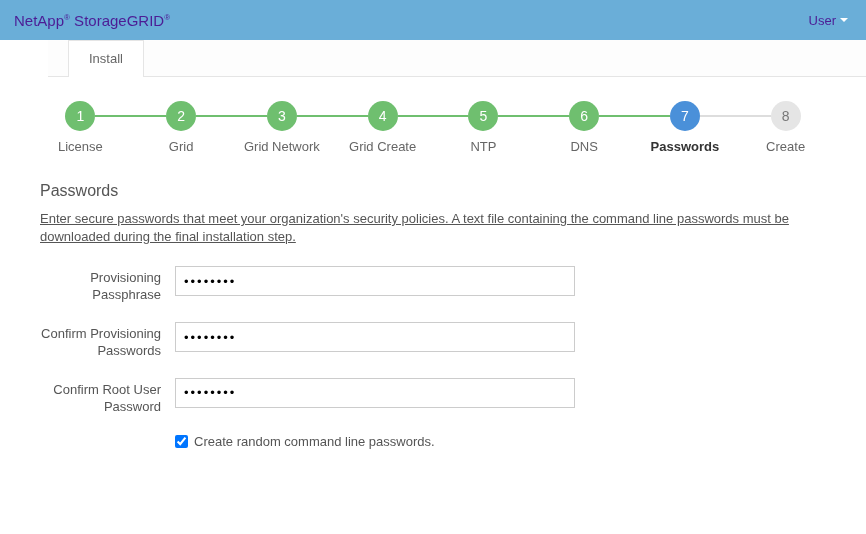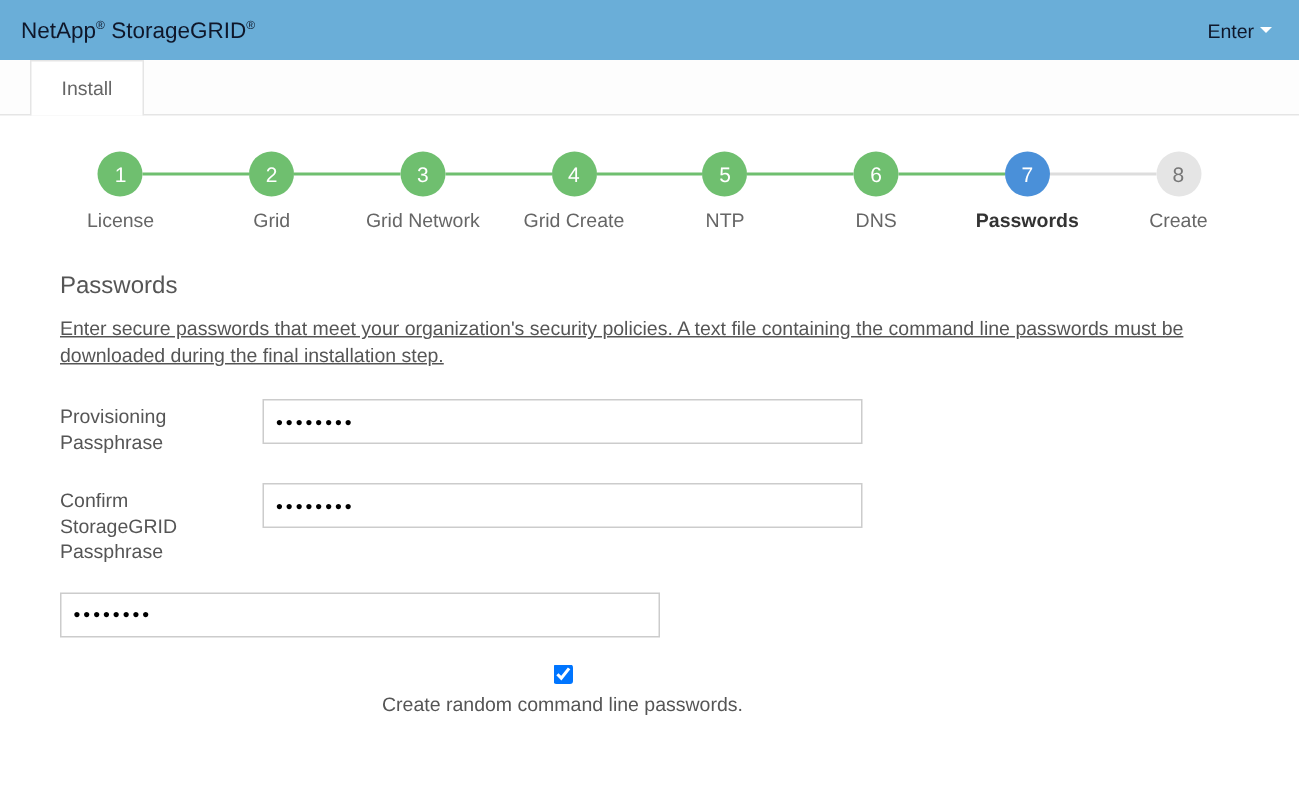--- a/index.html
+++ b/index.html
@@ -5,41 +5,42 @@
   * { box-sizing: border-box; margin: 0; padding: 0; }
   body {
     font-family: "Helvetica Neue", Helvetica, Arial, sans-serif;
     font-size: 13px;
     color: #555;
     background: #fff;
     width: 866px;
   }
   .topbar {
     background: #6aaed8;
-    color: #0f172a;
+    color: #4c1d95;
     height: 40px;
     display: flex;
     align-items: center;
     justify-content: space-between;
     padding: 0 18px 0 14px;
   }
   .brand { font-size: 15px; font-weight: 400; }
   .brand sup { font-size: 8px; }
   .help { font-size: 13px; cursor: pointer; display: flex; align-items: center; gap: 4px; }
   .help .caret {
     width: 0; height: 0;
     border-left: 4px solid transparent;
     border-right: 4px solid transparent;
     border-top: 4px solid #fff;
   }
 
   .tabbar {
     border-bottom: 1px solid #e5e5e5;
     background: #fdfdfd;
     padding-left: 20px;
+    margin-left: 48px;
   }
   .tab {
     display: inline-block;
     background: #fff;
     border: 1px solid #e5e5e5;
     border-bottom: none;
     padding: 10px 20px 11px;
     color: #666;
     margin-bottom: -1px;
     cursor: pointer;
@@ -97,29 +98,29 @@
   h2.section-title { font-size: 16px; font-weight: 400; color: #555; margin-bottom: 10px; }
   .desc { font-size: 13px; color: #555; line-height: 1.4; margin-bottom: 20px; text-decoration: underline; }
 
   .form-row {
     display: flex;
     align-items: flex-start;
     margin-bottom: 18px;
   }
   .form-label {
     width: 135px;
+    text-align: right;
     padding-right: 14px;
     font-size: 13px;
     color: #555;
     line-height: 1.3;
     padding-top: 4px;
   }
   .form-input {
     width: 400px;
-    flex-direction: column;
   }
   .form-input input[type="password"] {
     width: 100%;
     height: 30px;
     border: 1px solid #ccc;
     padding: 4px 8px;
     font-size: 13px;
     letter-spacing: 2px;
   }
   .check-row .form-input {
@@ -130,21 +131,21 @@
     color: #555;
   }
   .check-row input[type="checkbox"] { width: 13px; height: 13px; }
 </style>
 </head>
 <body>
 
 <div class="topbar">
   <div class="brand">NetApp<sup>®</sup> StorageGRID<sup>®</sup></div>
   <div class="help">
-    <span>Enter</span>
+    <span>User</span>
     <span class="caret"></span>
   </div>
 </div>
 
 <div class="tabbar">
   <div class="tab">Install</div>
 </div>
 
 <div class="stepper">
     <div class="step done">
@@ -194,28 +195,29 @@
   <p class="desc">Enter secure passwords that meet your organization's security policies. A text file containing the command line passwords must be downloaded during the final installation step.</p>
 
   <div class="form-row">
     <div class="form-label">Provisioning Passphrase</div>
     <div class="form-input">
       <input type="password" value="••••••••" style="">
     </div>
   </div>
 
   <div class="form-row">
-    <div class="form-label">Confirm StorageGRID Passphrase</div>
+    <div class="form-label">Confirm Provisioning Passwords</div>
     <div class="form-input">
       <input type="password" value="••••••••" style="">
     </div>
   </div>
 
 
   <div class="form-row">
+    <div class="form-label">Confirm Root User Password</div>
     <div class="form-input">
       <input type="password" value="••••••••" style="">
     </div>
   </div>
 
   <div class="form-row check-row">
     <div class="form-label"></div>
     <div class="form-input">
       <input type="checkbox" checked="" style="">
       <span>Create random command line passwords.</span>

